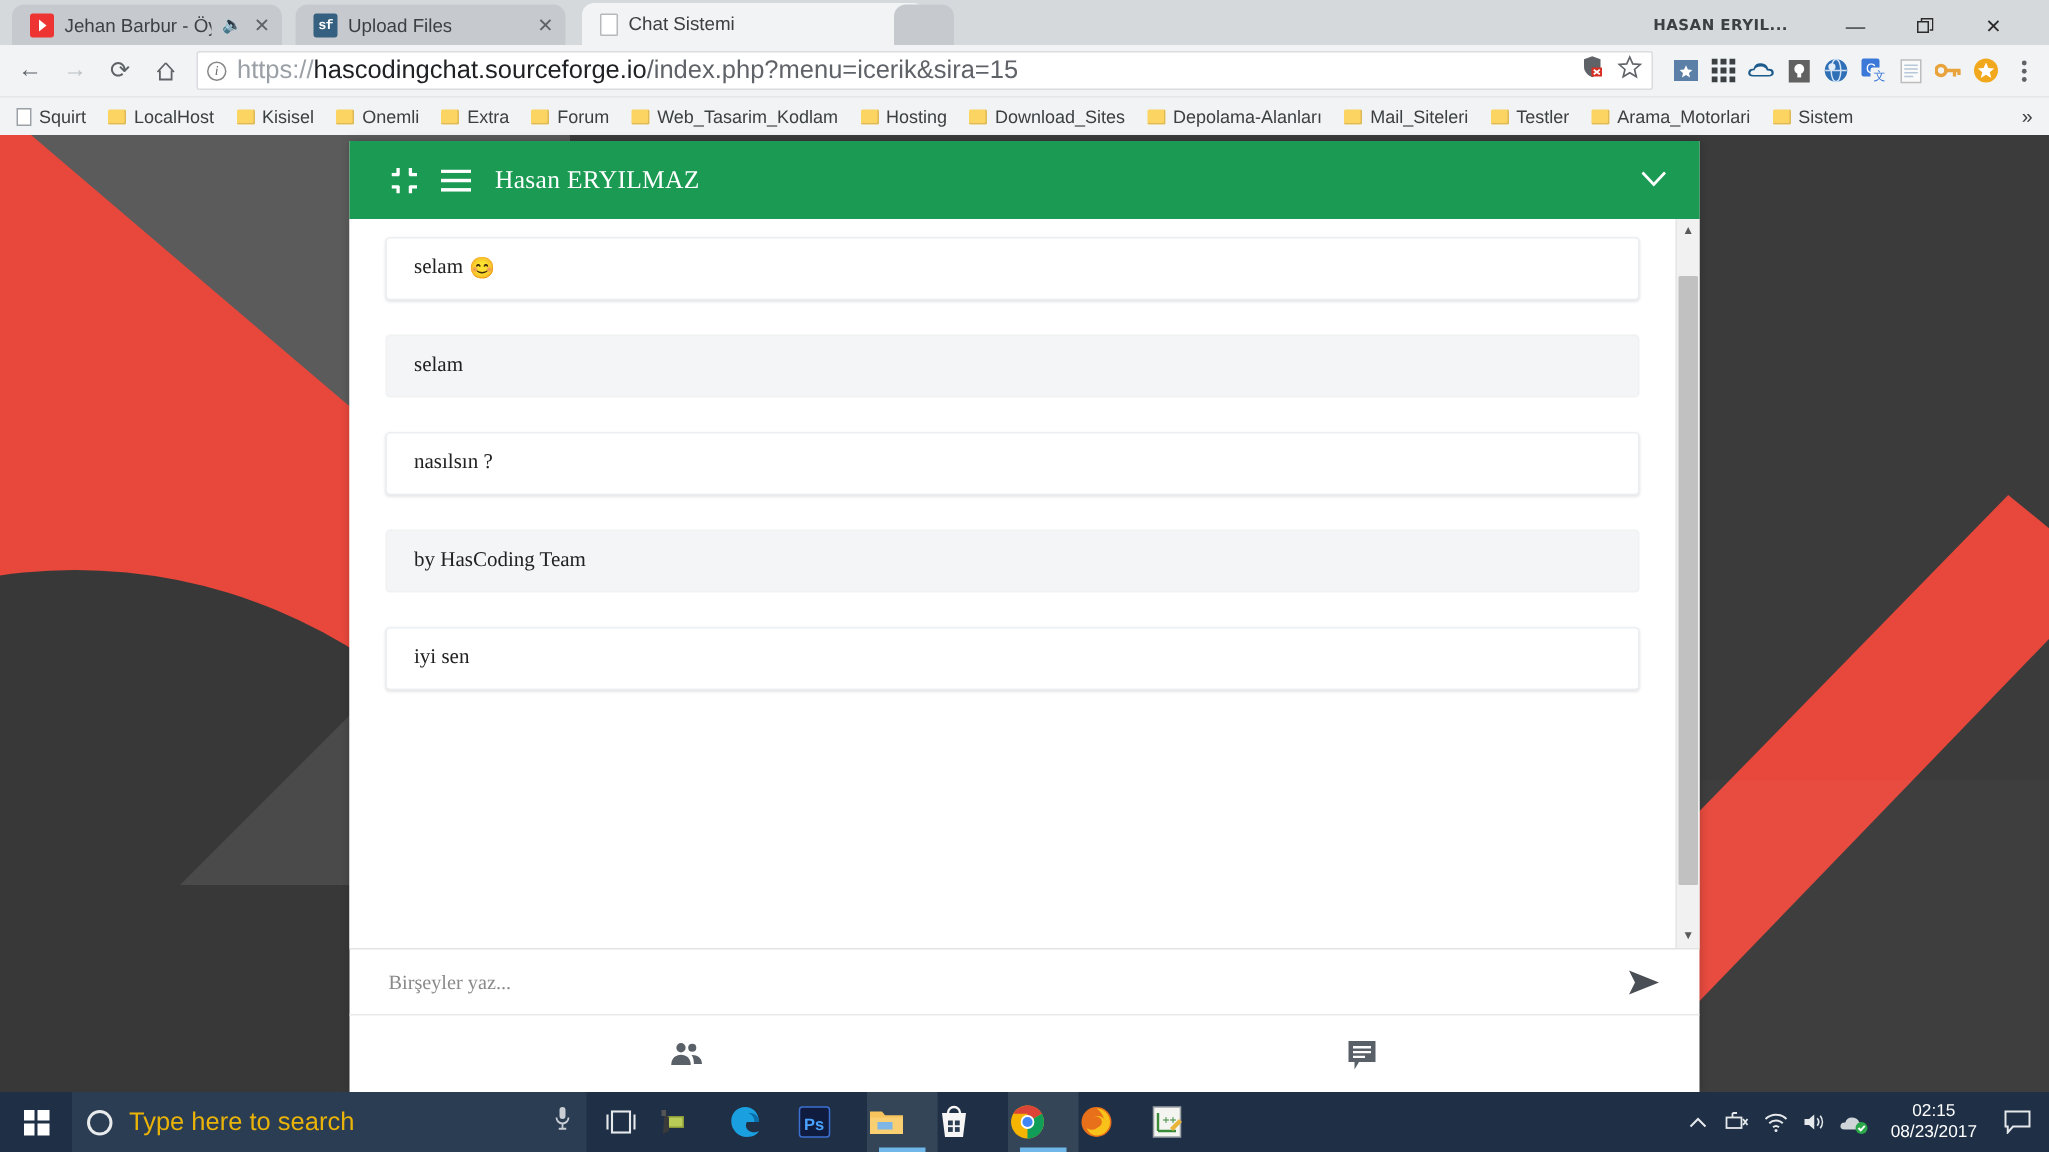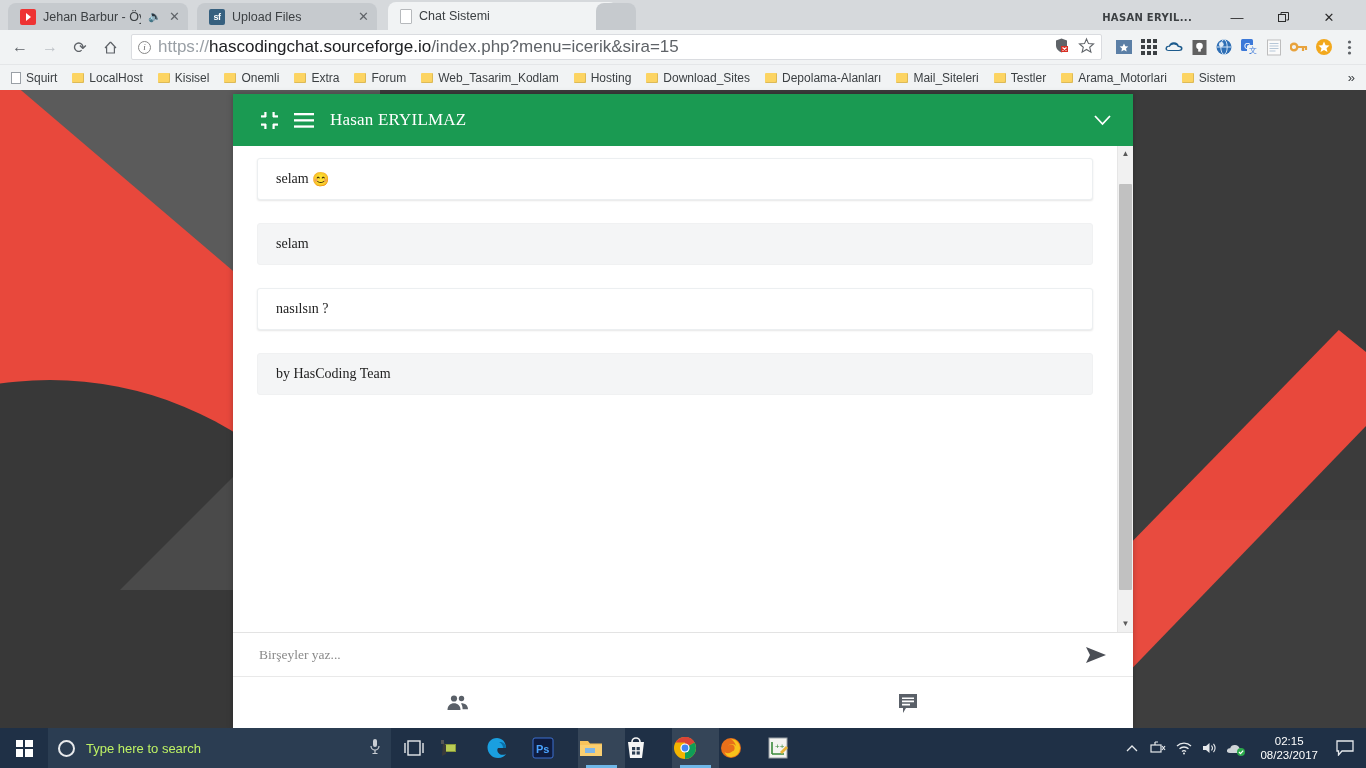--- a/index.html
+++ b/index.html
@@ -52,21 +52,21 @@
     padding: 0 8px 0 12px;
     font-size: 12.5px; color: #3c4043;
     border-radius: 8px 8px 0 0;
   }
   .tab.inactive { background: #c6cace; }
   .tab.active { background: #f1f3f4; top: 2px; height: 28px; }
   .tab-blank { background: #c6cace; }
   .tab .favicon {
     width: 16px; height: 16px; flex: 0 0 16px;
     display: flex; align-items: center; justify-content: center;
-    font-size: 9px; border-radius: 2px; color: #fff; font-weight: bold;
+    font-size: 9px; border-radius: 2px; color: #fff; font-weight: bold; font-family: Liberation Mono, monospace;
   }
   .fav-yt { background: #e33; position: relative; border-radius: 3px; }
   .fav-yt:after {
     content: ""; position: absolute; left: 6px; top: 4px;
     border-left: 5px solid #fff; border-top: 4px solid transparent; border-bottom: 4px solid transparent;
   }
   .fav-sf { background: #36607f; font-size: 8px; letter-spacing: -0.5px; }
   .fav-doc {
     background: #fff; border: 1px solid #b6b9bc; border-radius: 1px;
     width: 12px; height: 15px; flex: 0 0 12px;
@@ -171,21 +171,21 @@
   }
   .start { width: 48px; height: 40px; display: flex; align-items: center; justify-content: center; }
   .start-glyph { width: 17px; height: 17px; display: grid; grid-template-columns: 1fr 1fr;
                  grid-template-rows: 1fr 1fr; gap: 2px; }
   .start-glyph span { background: #fff; }
   .tb-search {
     width: 343px; height: 40px; background: #2b3d52; display: flex; align-items: center;
     padding: 0 10px; gap: 11px;
   }
   .circ { width: 17px; height: 17px; border: 2px solid #e8eaec; border-radius: 50%; flex: 0 0 17px; }
-  .tb-search-text { font-size: 13px; color: #bef264; flex: 1; }
+  .tb-search-text { font-size: 17px; color: #eab308; flex: 1; }
   .tb-icon { width: 46px; height: 40px; display: flex; align-items: center; justify-content: center; }
   .tb-app { width: 47px; height: 40px; display: flex; align-items: center; justify-content: flex-start;
             position: relative; }
   .tb-app.running { background: rgba(255,255,255,0.10); }
   .tb-app.running:after {
     content: ""; position: absolute; bottom: 0; left: 8px; right: 8px; height: 3px; background: #6fb7e8;
   }
   .tray { margin-left: auto; display: flex; align-items: center; height: 40px; padding-right: 6px; gap: 2px; }
   .tray-ico { width: 24px; height: 40px; display: flex; align-items: center; justify-content: center;
               color: #e6e9ec; font-size: 12px; }
@@ -457,20 +457,23 @@
       </div>
       <div class="msg gray">
         <span>selam</span>
       </div>
       <div class="msg white">
         <span>nasılsın ?</span>
       </div>
       <div class="msg gray">
         <span>by HasCoding Team</span>
       </div>
+      <div class="msg white">
+        <span>iyi sen</span>
+      </div>
     </div>
 
     <div class="scroll">
       <span class="sc-arrow">▲</span>
       <div class="sc-track">
         <div class="sc-thumb"></div>
       </div>
       <span class="sc-arrow">▼</span>
     </div>
   </div>

